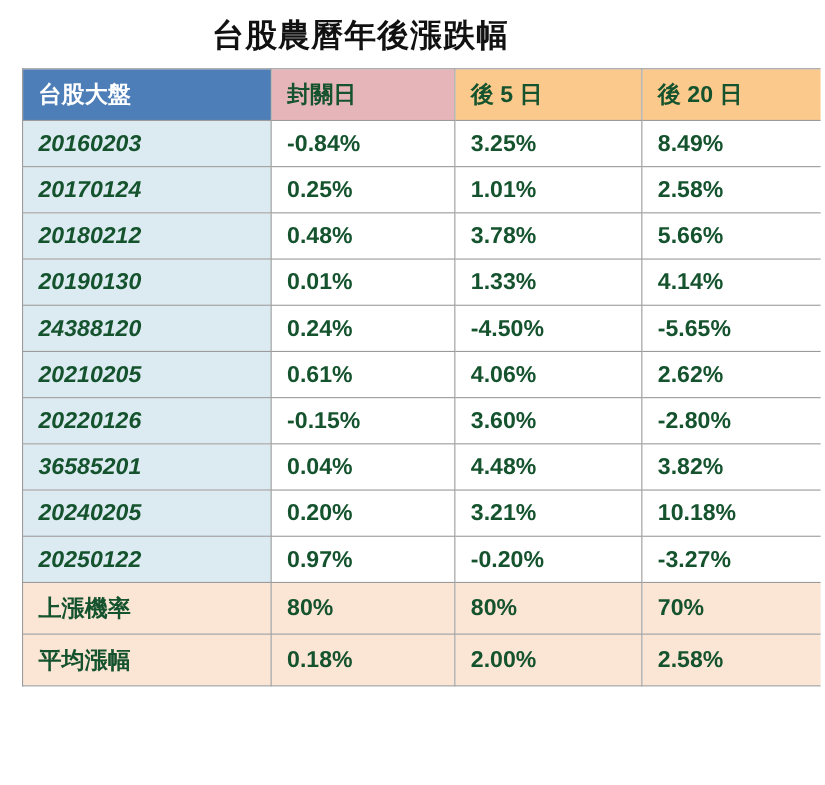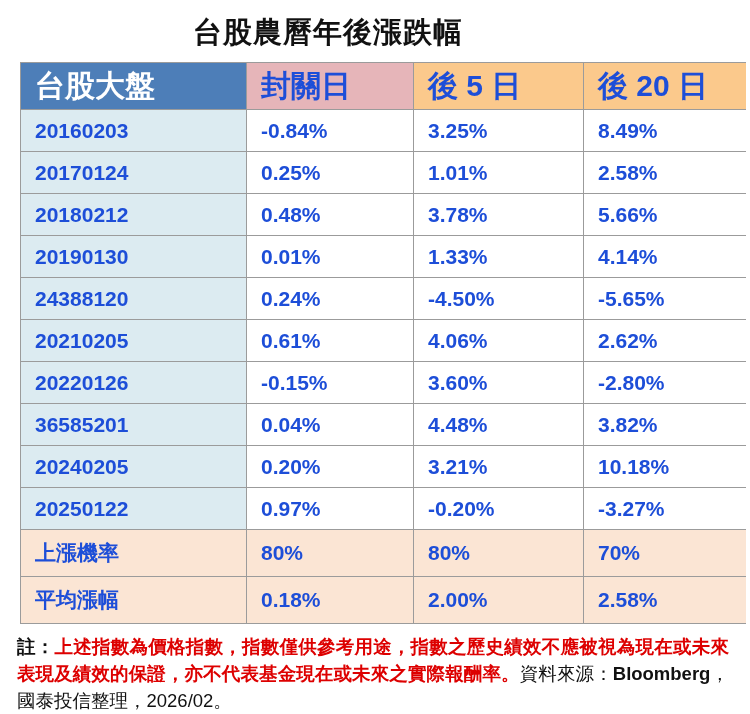--- a/index.html
+++ b/index.html
@@ -32,41 +32,41 @@
     table-layout: fixed;
     margin-left: 20px;
     width: 710px;
   }
   th, td {
     border: 1px solid var(--border-gray);
     text-align: left;
     vertical-align: middle;
     padding: 0 0 0 14px;
     font-weight: bold;
-    color: #1d4ed8;
+    color: #14532d;
     overflow: hidden;
     white-space: nowrap;
   }
   th.c0 { width: 211px; }
   th.c1 { width: 152px; }
   th.c2 { width: 155px; }
   th.c3 { width: 188px; }
   thead th {
     height: 46px;
-    font-size: 30px;
+    font-size: 21px;
   }
   thead th.c0 { background: var(--header-blue); color: #ffffff; }
   thead th.c1 { background: var(--header-pink); }
   thead th.c2, thead th.c3 { background: var(--header-orange); }
   tbody td {
     height: 41px;
     font-size: 21px;
     background: #ffffff;
   }
-  tbody td.rowlabel { background: var(--first-col-blue); }
+  tbody td.rowlabel { background: var(--first-col-blue); font-style: italic; }
   tbody tr.summary td {
     height: 46px;
     background: var(--summary-peach);
     margin-top: 48px;
   }
   .footnote {
     margin: 9px 17px 0 17px;
     font-size: 18.5px;
     line-height: 27px;
     color: #111111;
@@ -160,17 +160,14 @@
         </tr>
         <tr class="summary">
           <td class="c0">平均漲幅</td>
           <td class="c1">0.18%</td>
           <td class="c2">2.00%</td>
           <td class="c3">2.58%</td>
         </tr>
       </tbody>
   </table>
 
-  <p class="footnote">
-    <span class="fn-bold">註：</span><span class="fn-red">上述指數為價格指數，指數僅供參考用途，指數之歷史績效不應被視為現在或未來表現及績效的保證，亦不代表基金現在或未來之實際報酬率。</span><span>資料來源：</span><span class="fn-bold">Bloomberg</span><span>，國泰投信整理，2026/02。</span>
-  </p>
 
 </div>
 
 </body></html>

